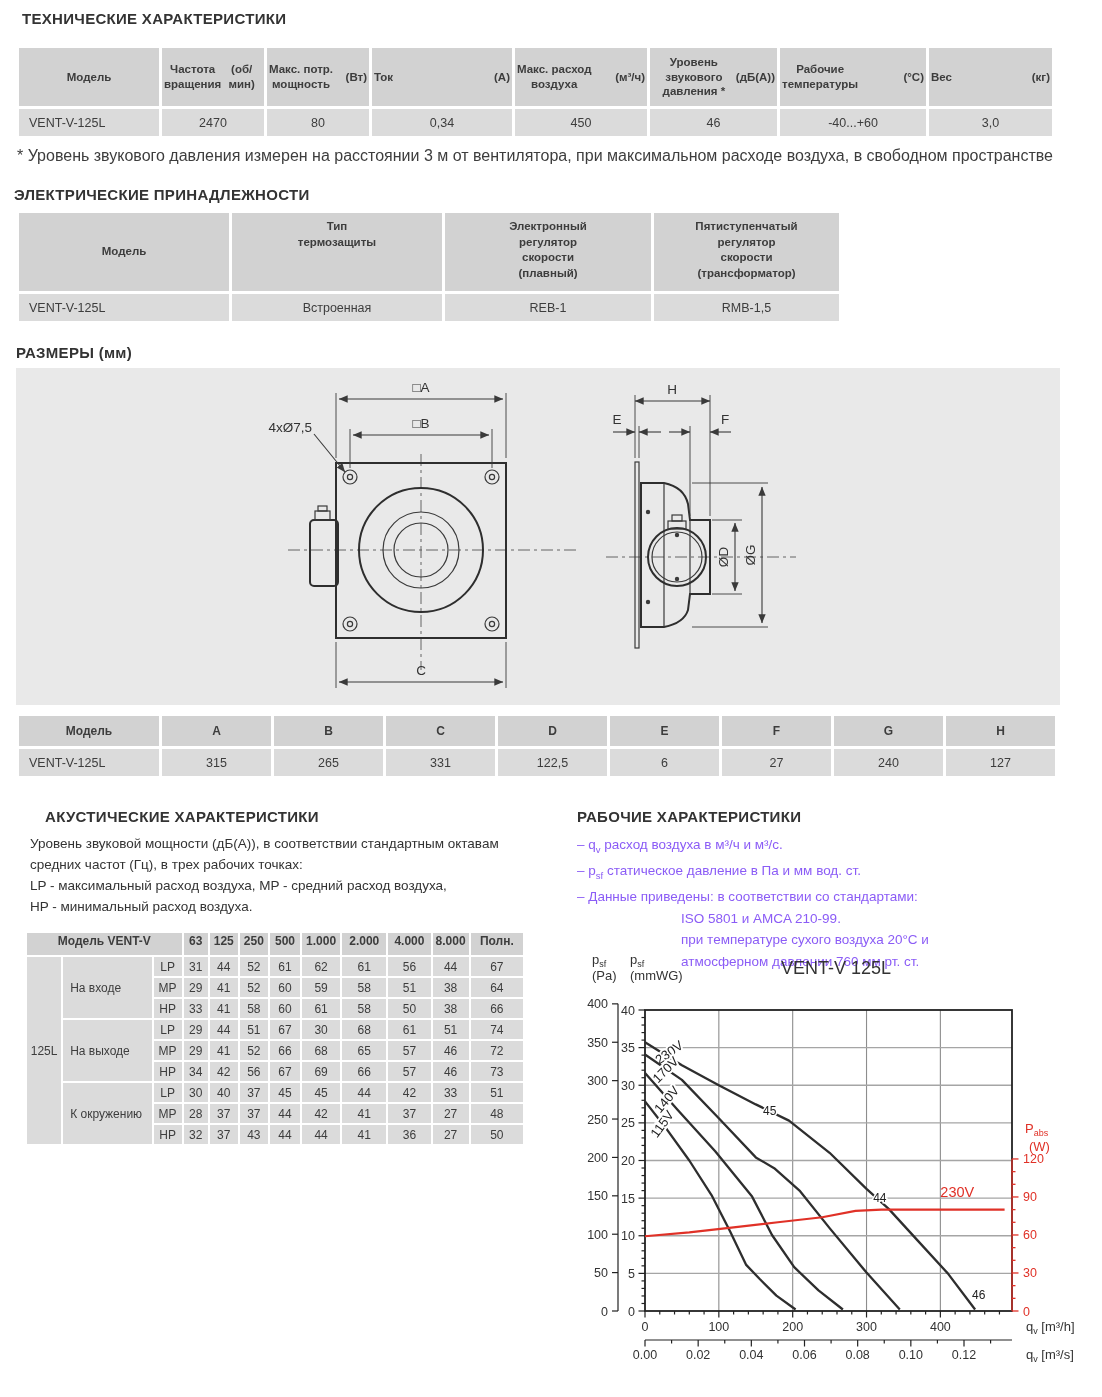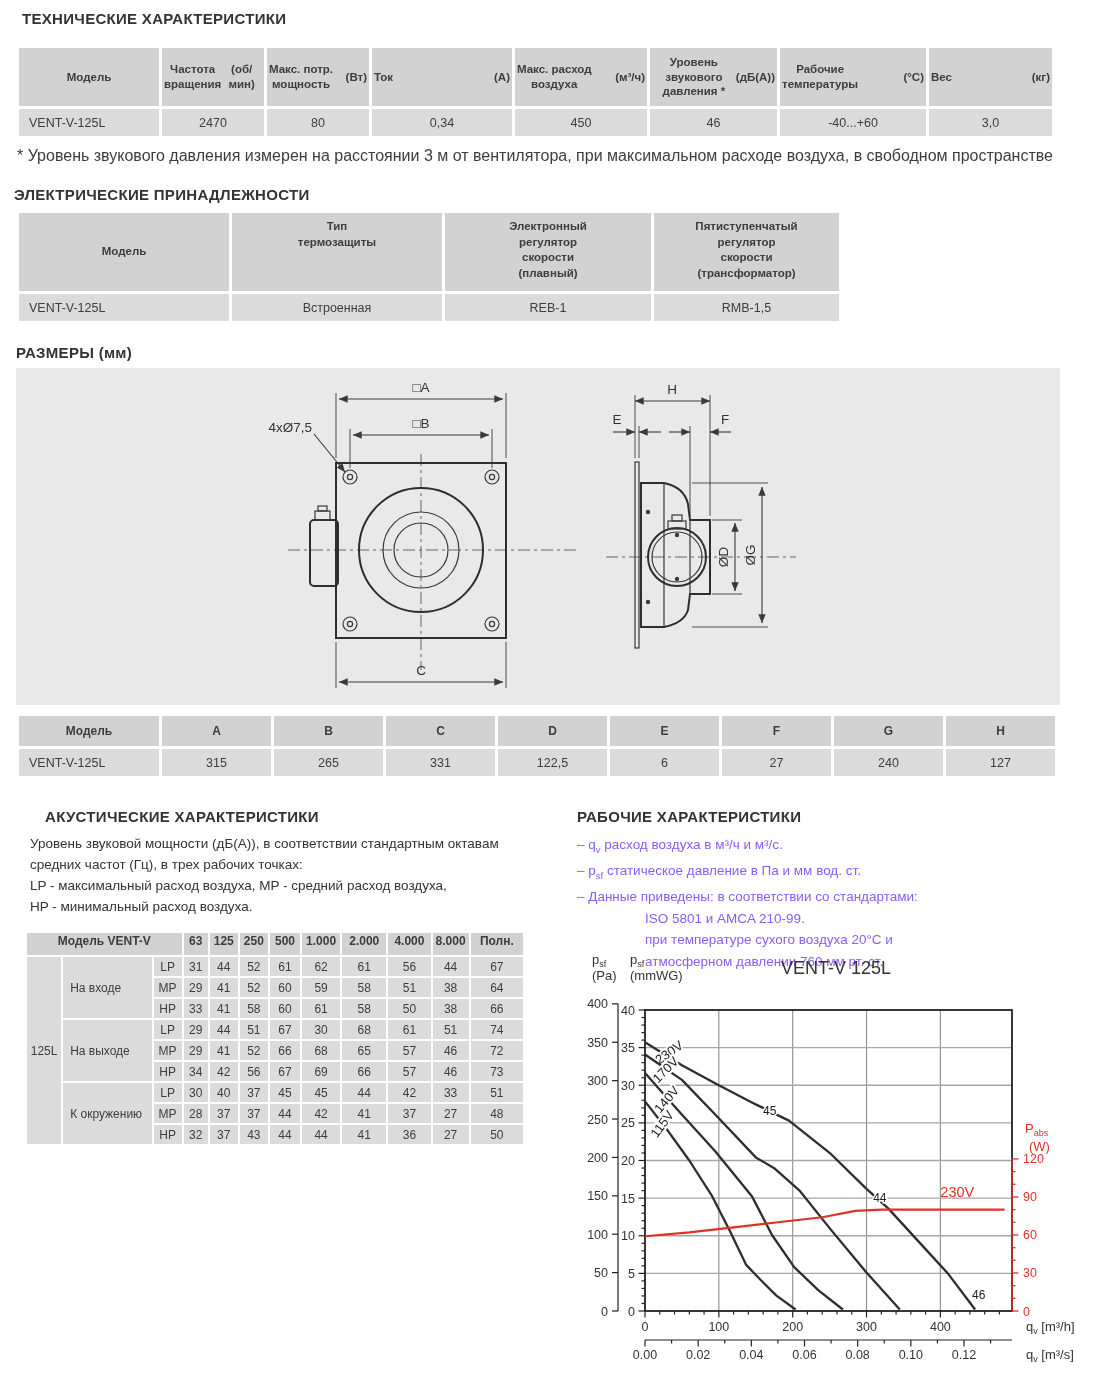--- a/index.html
+++ b/index.html
@@ -19,21 +19,21 @@
   .footnote{font-size:16px;color:#3d3d3d}
   .panel{background:#e9e9e9}
   .intro{font-size:13.5px;line-height:21px;color:#333}
   .atable{border-spacing:2px}
   .atable th{background:#d2d2d2;font-size:12px;font-weight:bold;height:20px;padding:1px 2px;color:#3d3d3d}
   .atable td{background:#dbdbdb;font-size:12px;text-align:center;height:17px;padding:1px 2px;color:#3d3d3d}
   .atable td.ac-group{text-align:left;padding-left:7px}
   .atable td.ac-model{font-weight:normal}
   .bullets{font-size:13.5px;line-height:21.5px;color:#8b5cf6}
   .bullets sub{font-size:9.5px}
-  .cont{margin-left:68px}
+  .cont{margin-left:104px}
   
   .ln1{stroke:#3a3a3a;stroke-width:1.2;fill:none}
   .ln2{stroke:#2e2e2e;stroke-width:2;fill:none}
   .dim{stroke:#3a3a3a;stroke-width:1.1;fill:none}
   .ext{stroke:#3a3a3a;stroke-width:.9;fill:none}
   .cl{stroke:#555;stroke-width:.9;fill:none;stroke-dasharray:12 4 3 4}
   .dimtext{font-size:13.5px;fill:#333}
   .dot{fill:#3a3a3a;stroke:none}
   
   .chartsvg text{font-family:"Liberation Sans",sans-serif}

